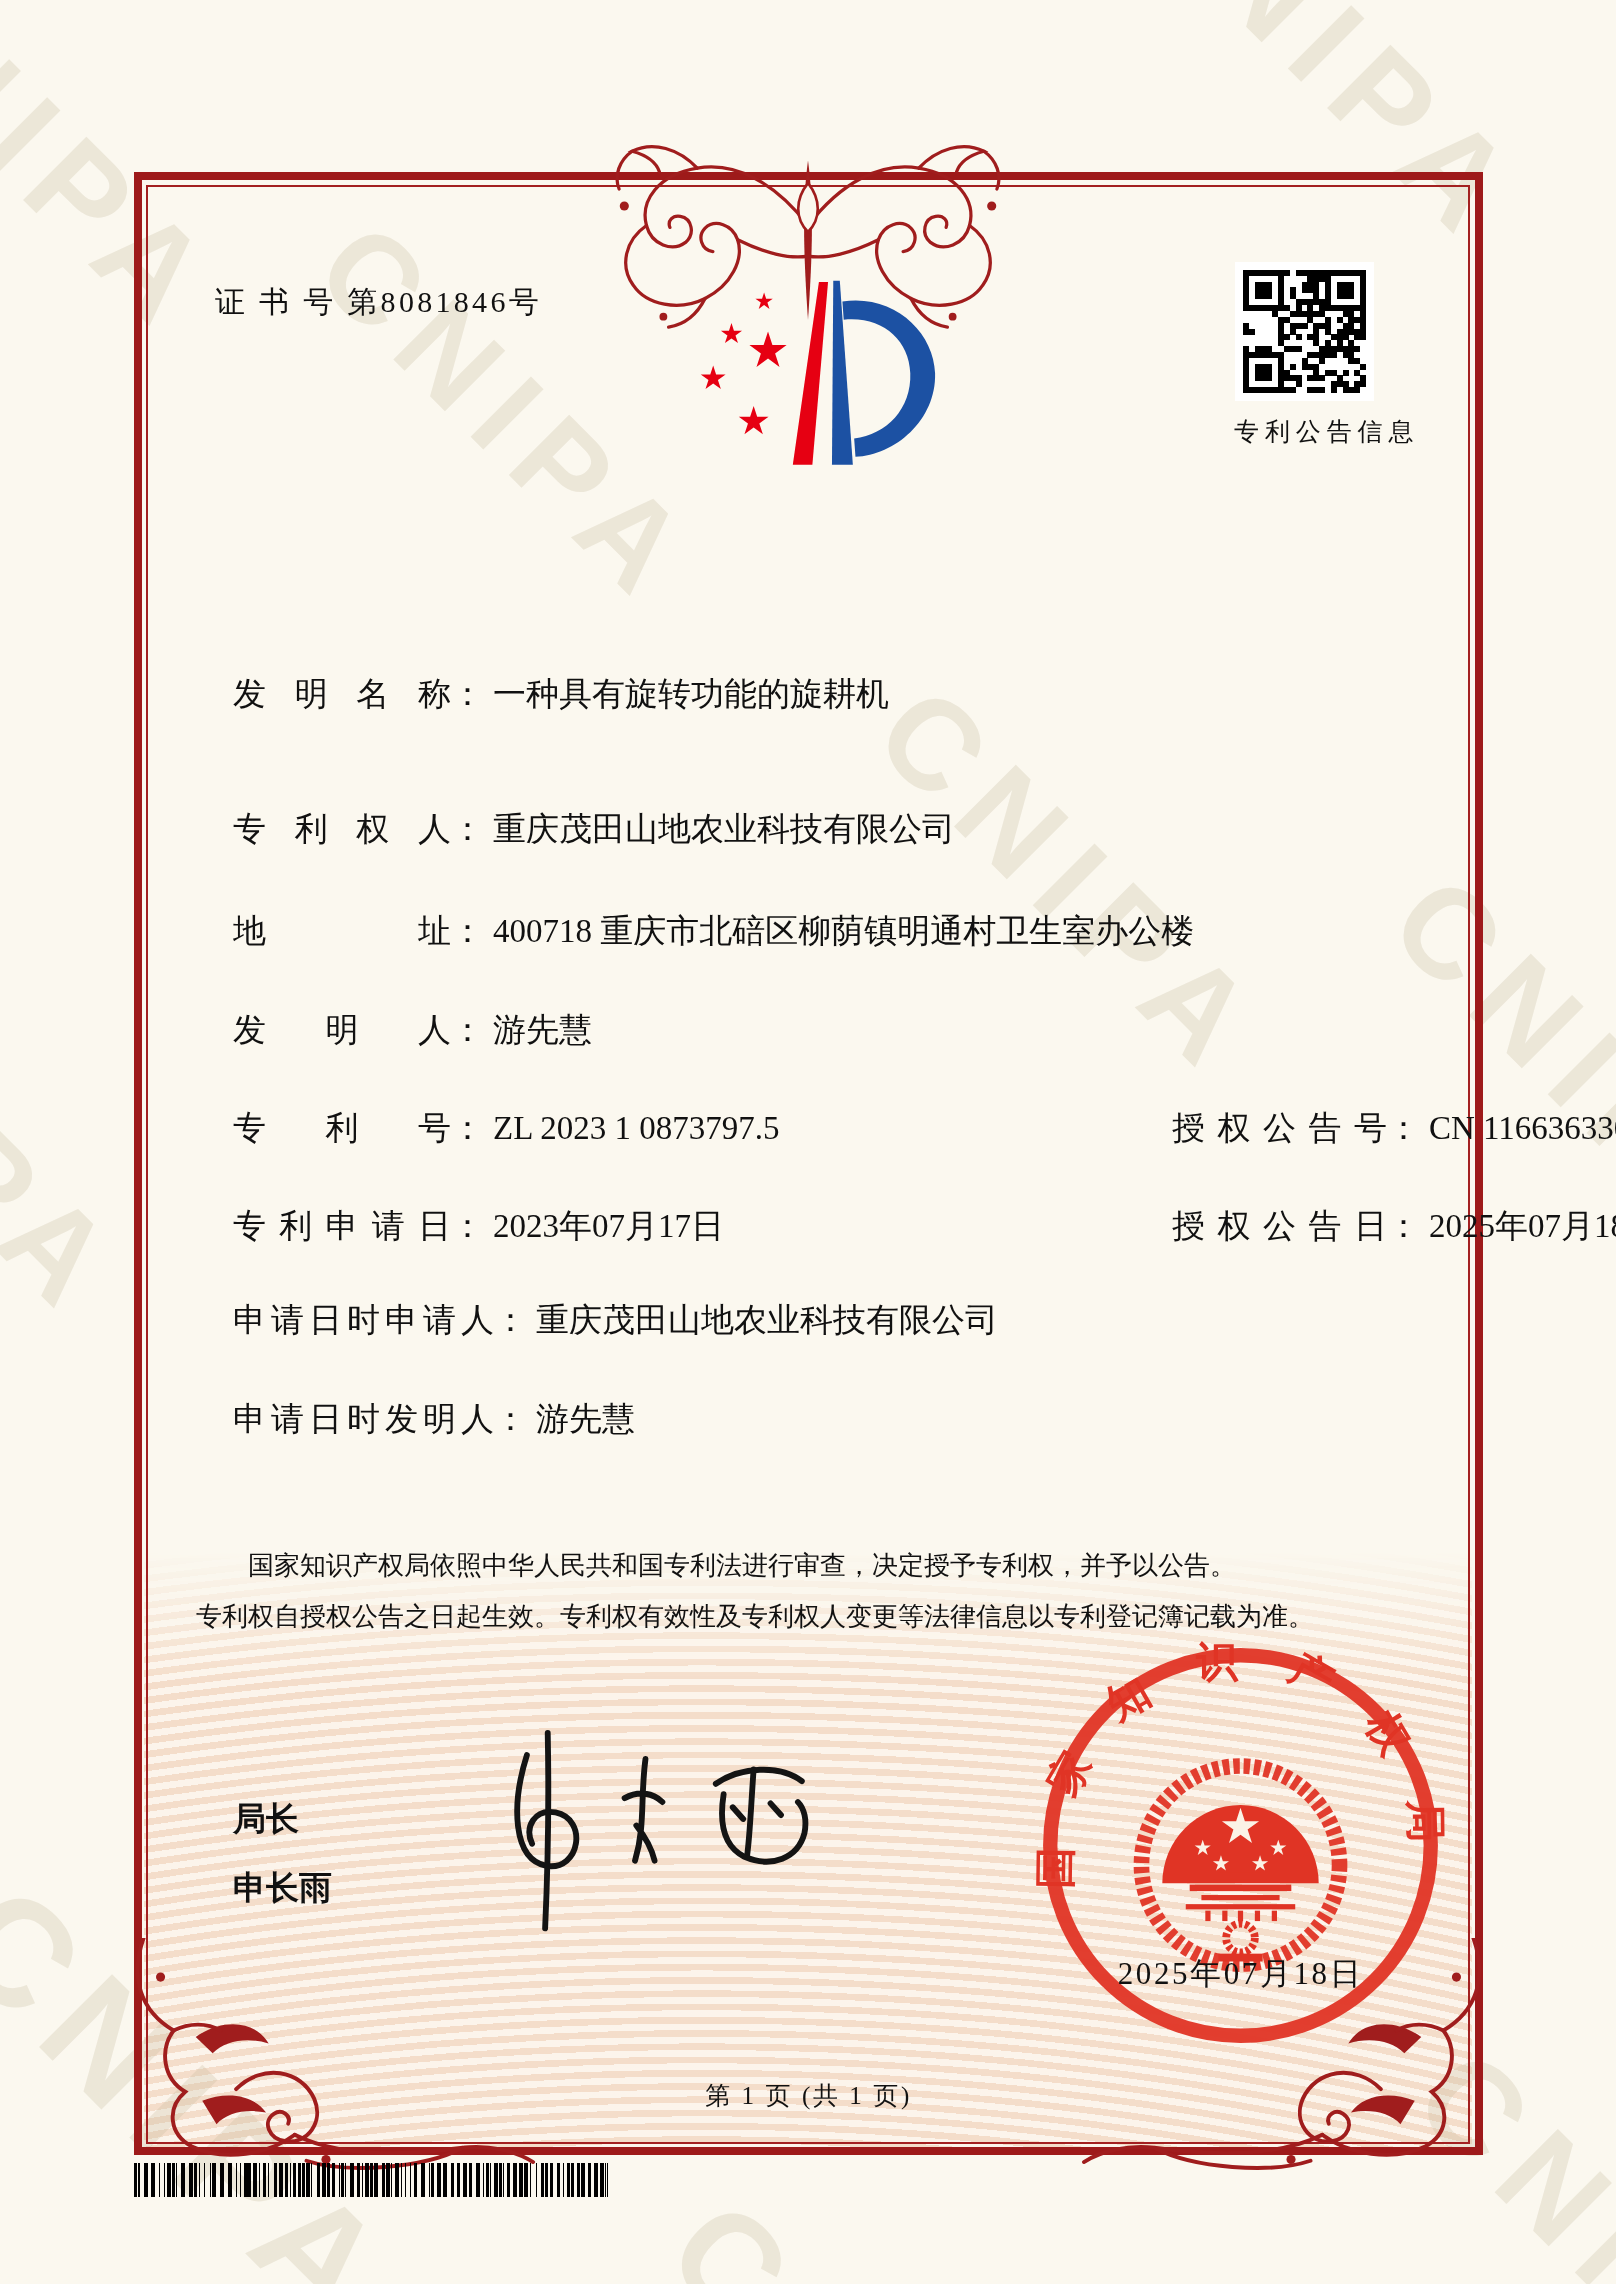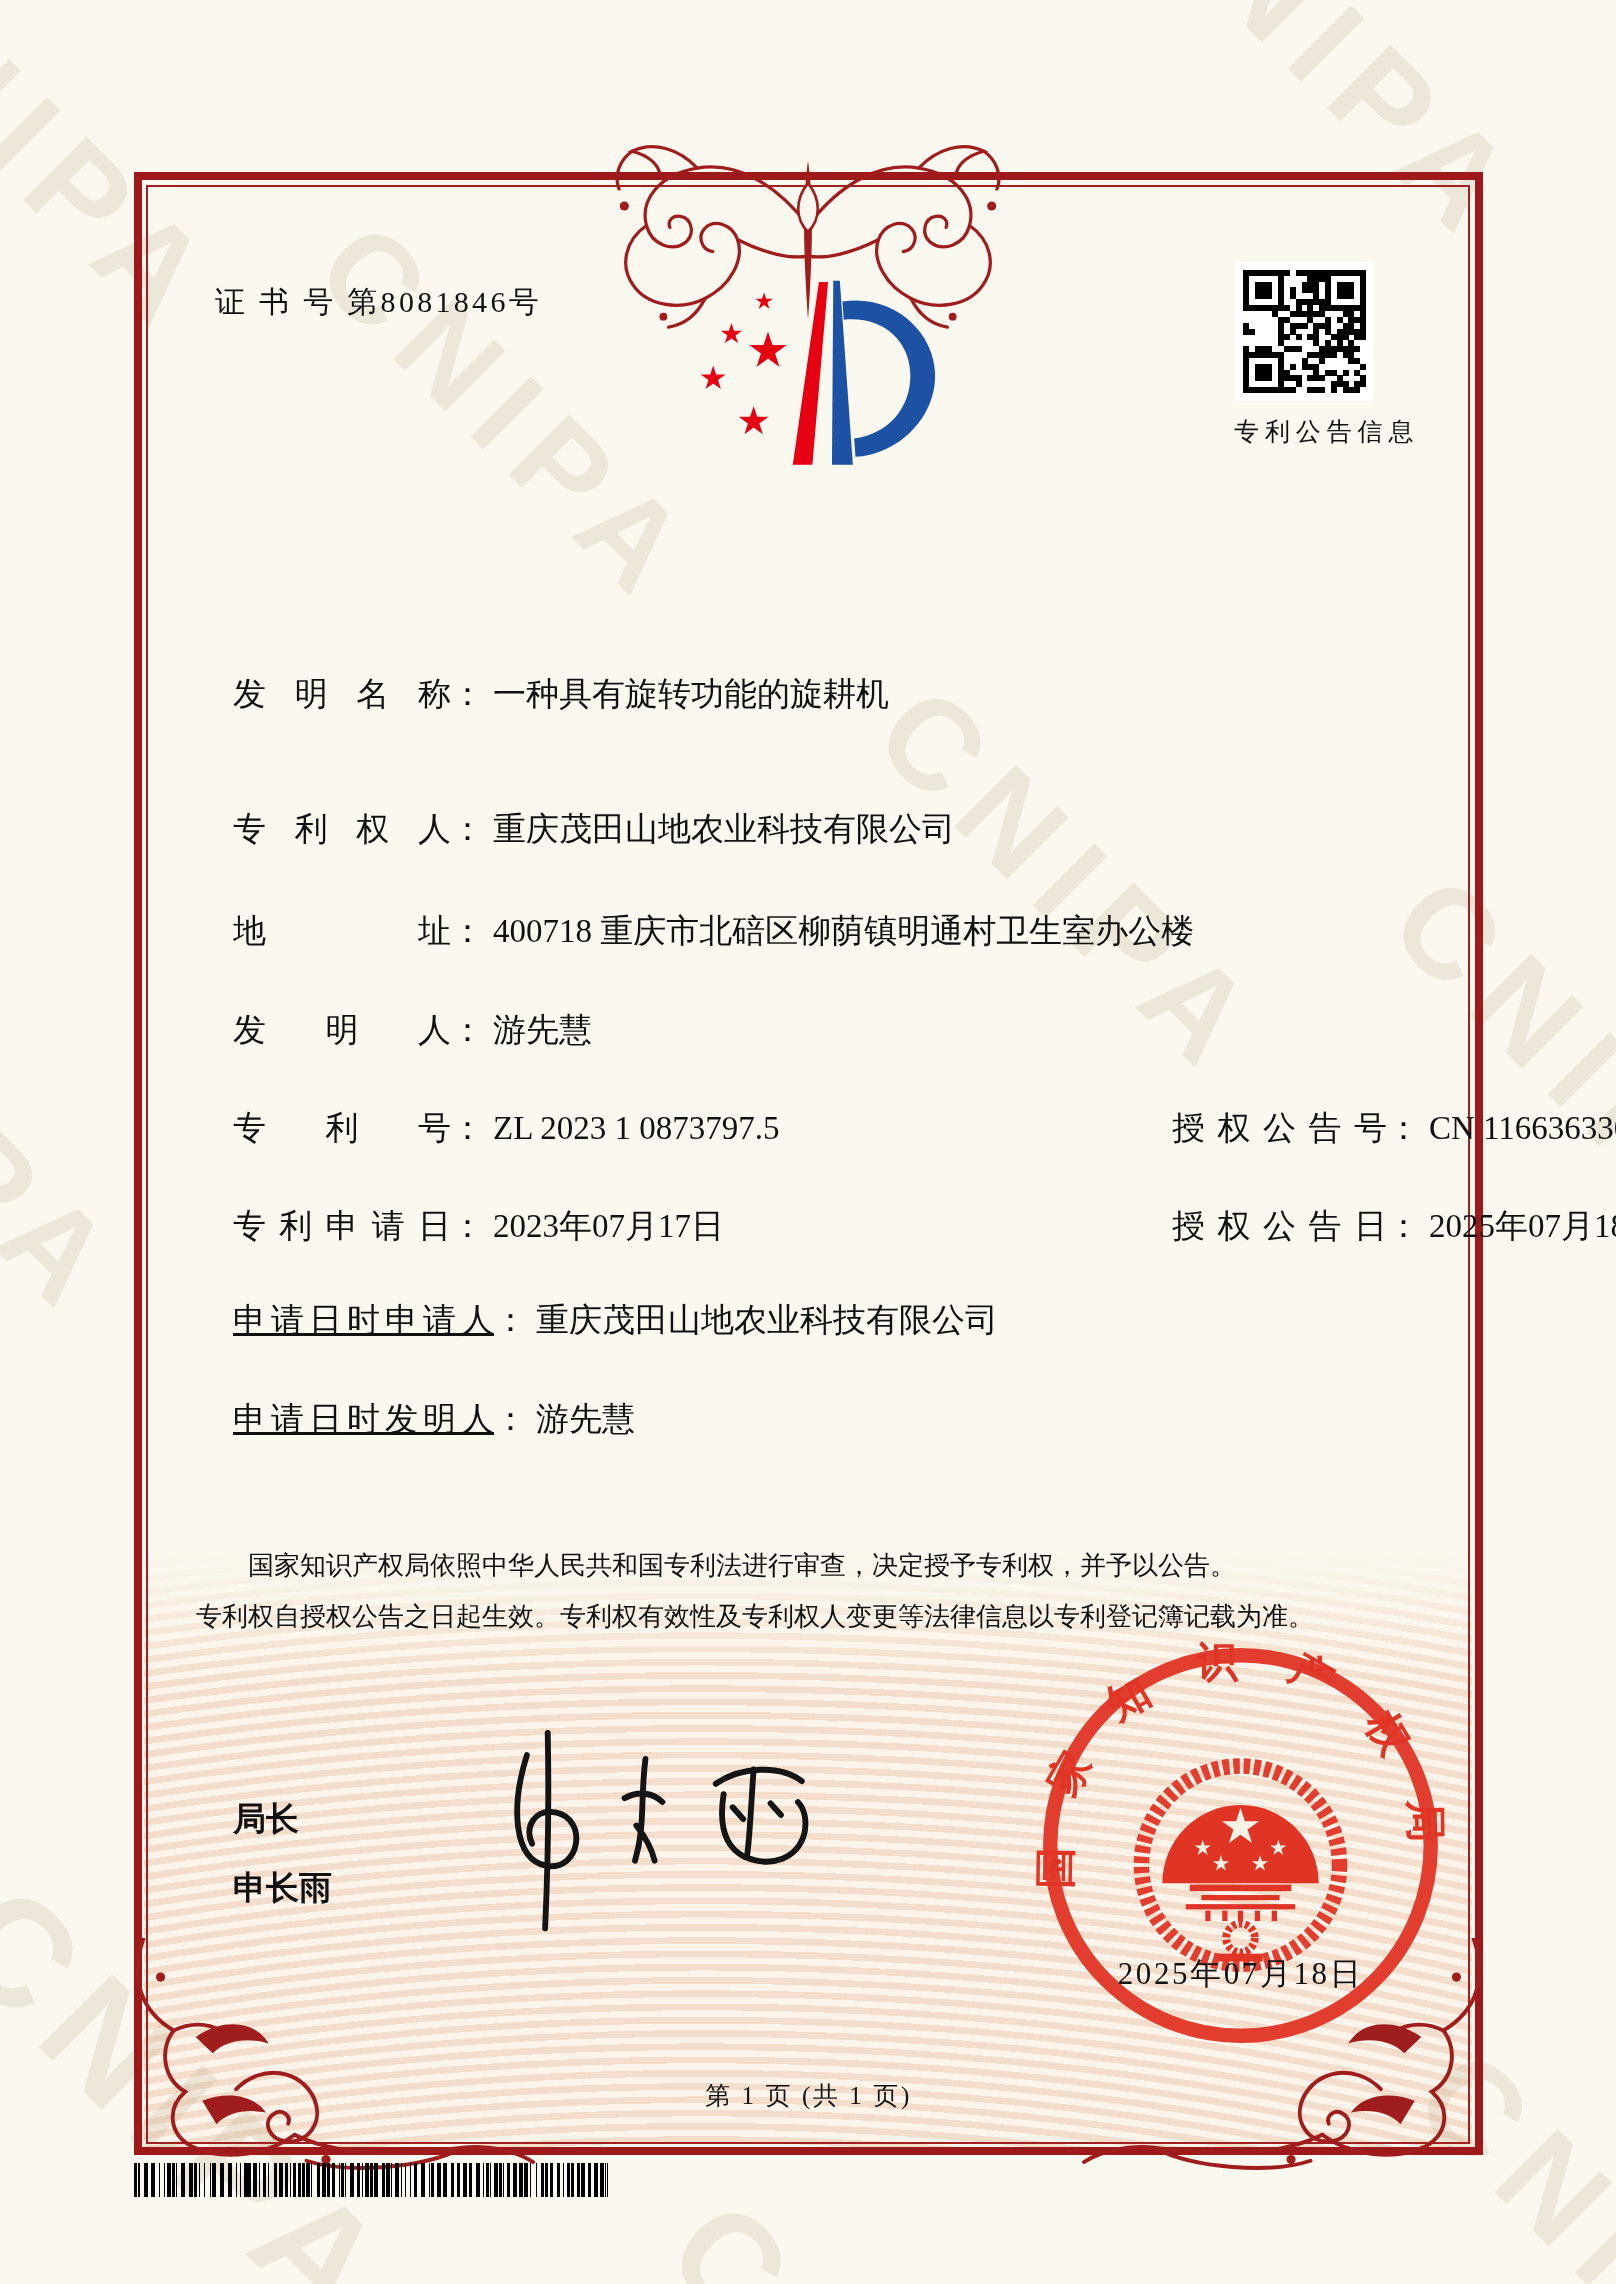--- a/index.html
+++ b/index.html
@@ -37,21 +37,21 @@
   .qr-caption{margin-top:14.3px;text-align:center;font-size:25px;letter-spacing:5.9px;
               white-space:nowrap;}
   .title{position:absolute;left:134px;top:473px;width:1349px;text-align:center;
          font-size:72px;font-weight:bold;letter-spacing:31px;text-indent:31px;z-index:5;}
 
   
   .row{position:absolute;left:233px;font-size:33px;white-space:nowrap;z-index:5;}
   .lbl{display:inline-block;width:218px;text-align:justify;text-align-last:justify;
        vertical-align:bottom;}
   .lbl-w{display:inline-block;width:261px;text-align:justify;text-align-last:justify;
-       vertical-align:bottom;text-decoration:underline;}
+       vertical-align:bottom;}
   .val{margin-left:9px;}
   .rcol{position:absolute;left:939px;top:0;white-space:nowrap;}
   .lbl-r{display:inline-block;width:215px;text-align:justify;text-align-last:justify;
        vertical-align:bottom;}
 
   
   .statement{position:absolute;left:196px;width:1247px;z-index:5;font-size:26px;
              line-height:51px;}
   .statement p{margin:0;text-align:justify;}
   .statement p.ind{text-indent:2em;}

